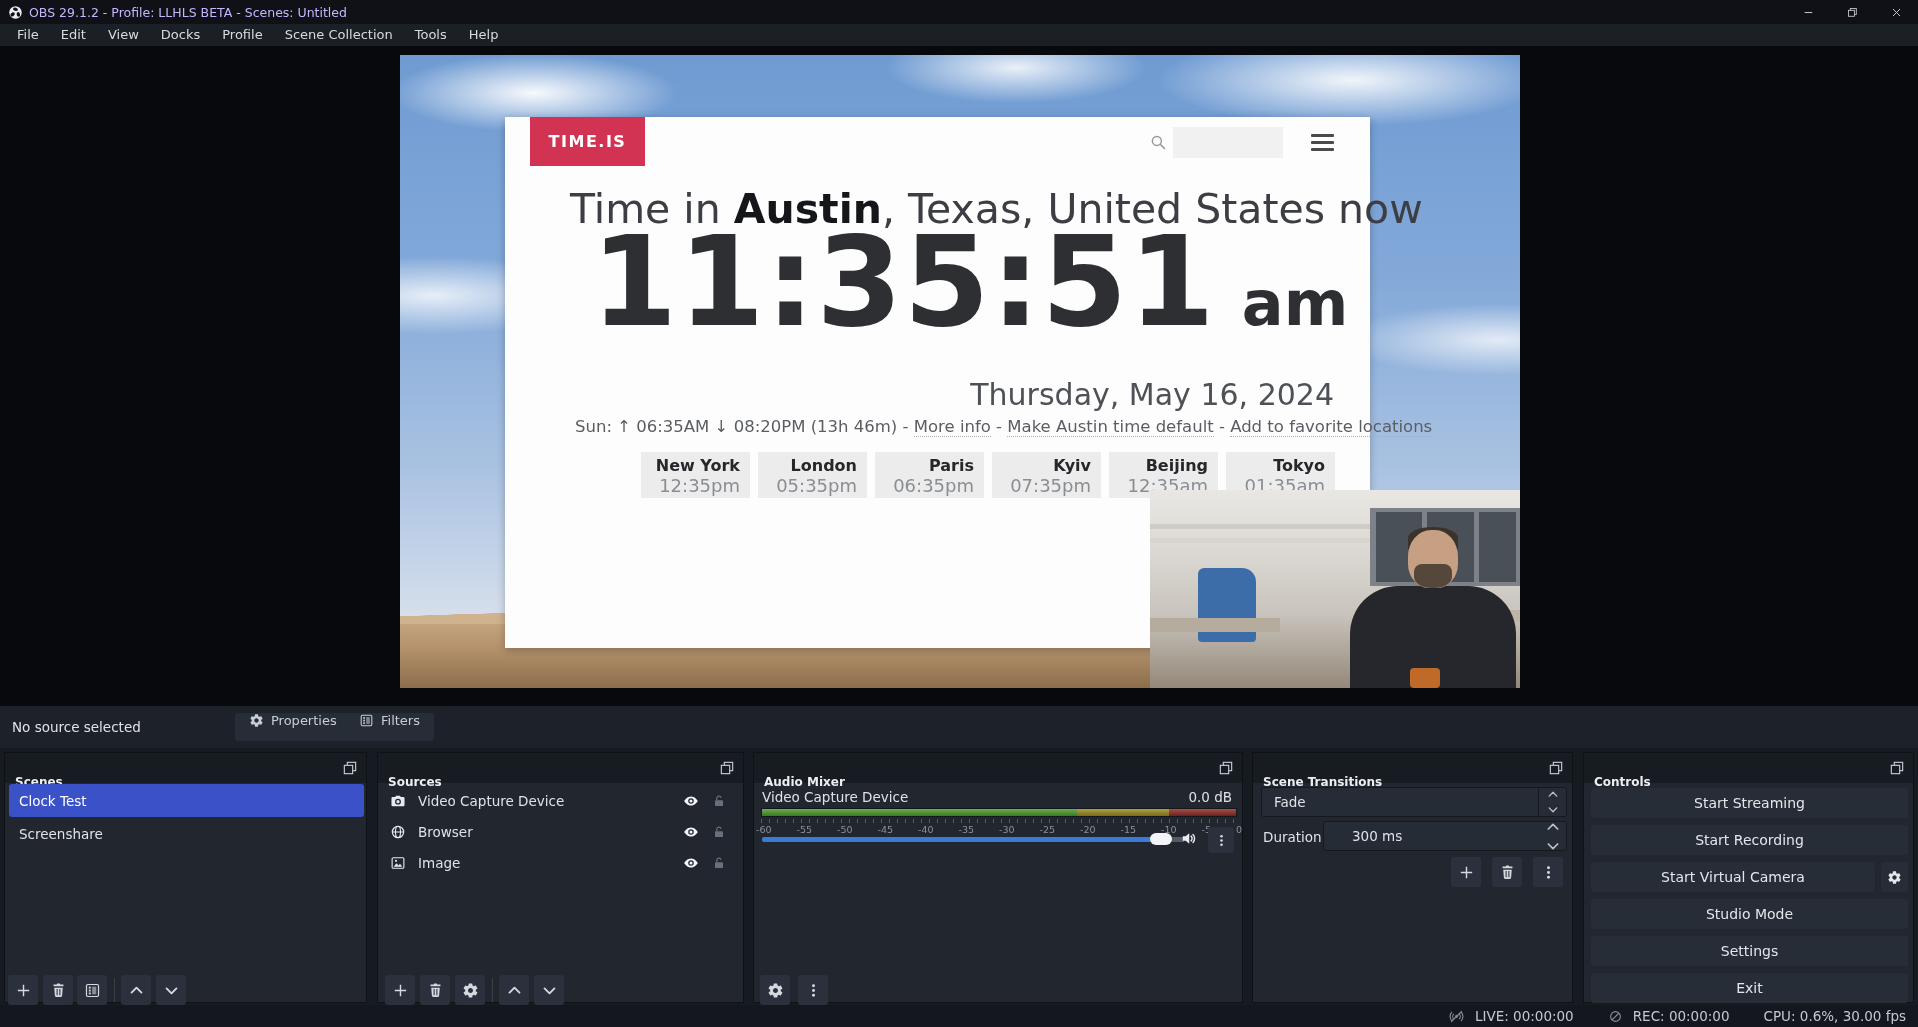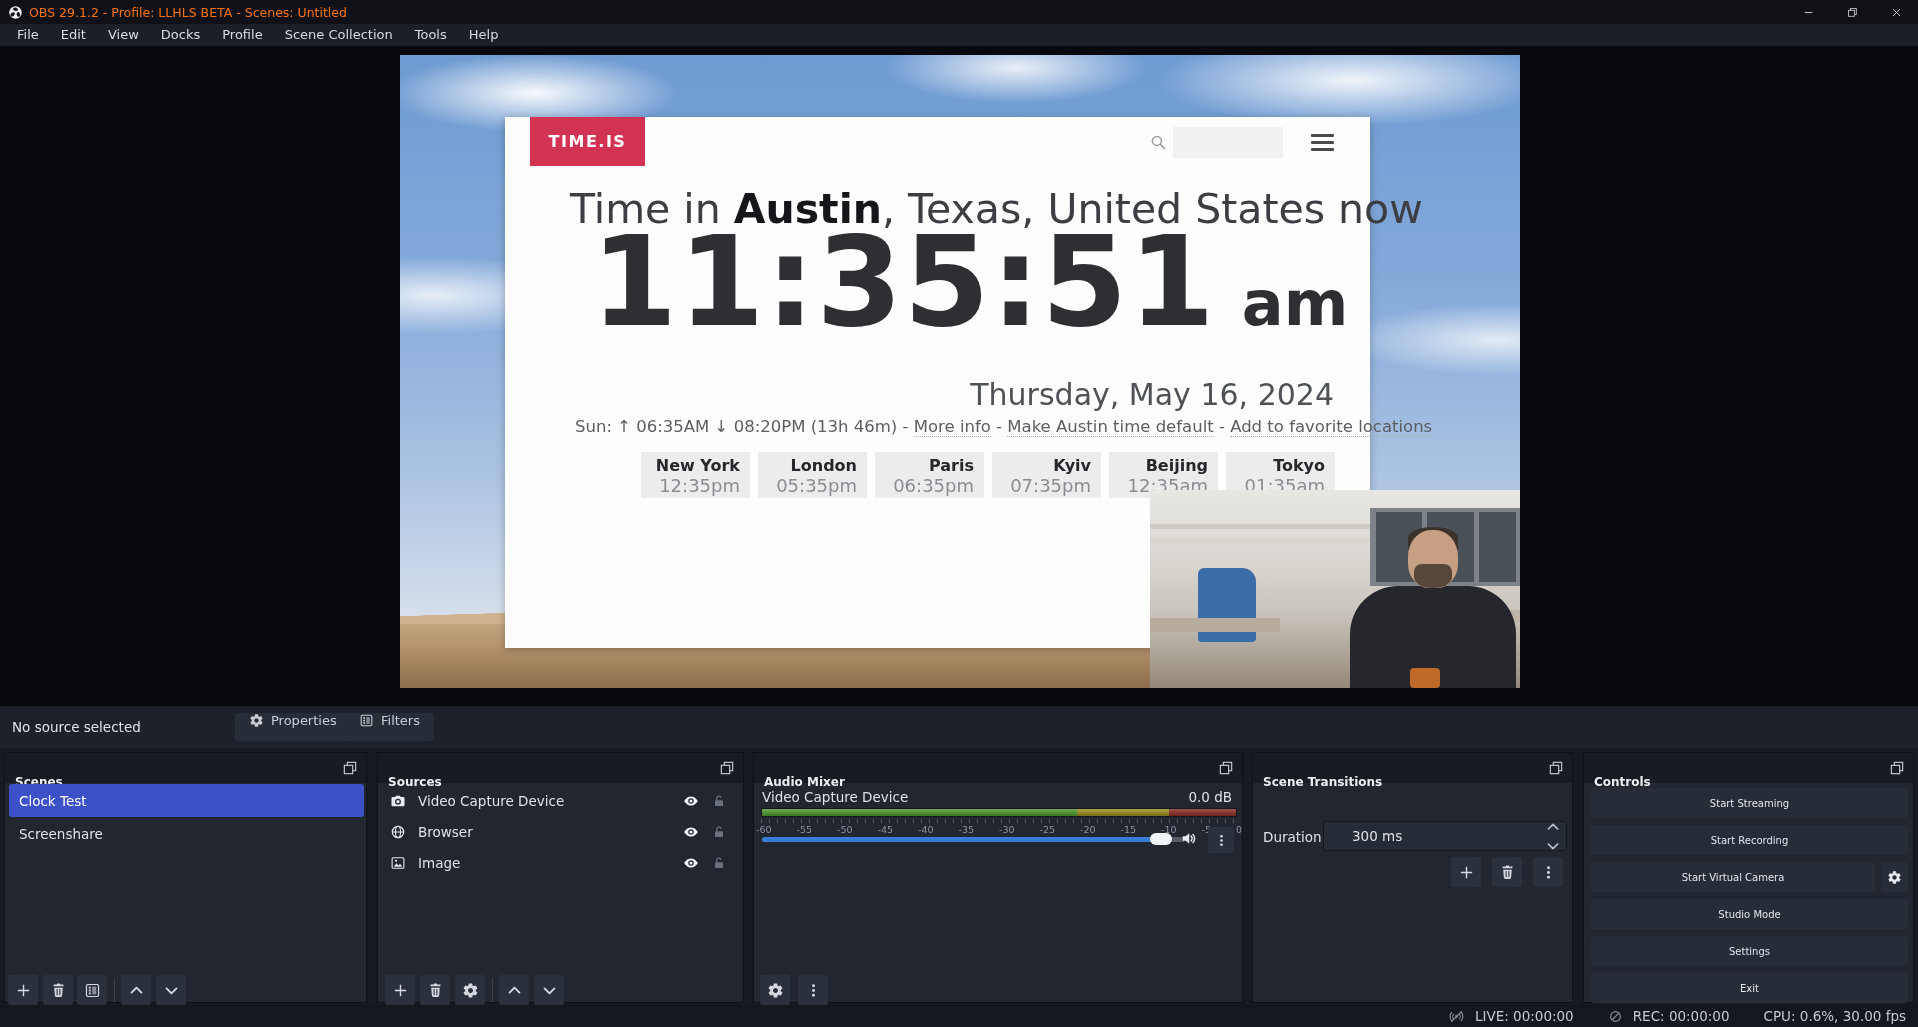--- a/index.html
+++ b/index.html
@@ -5,21 +5,21 @@
   html,body{margin:0;padding:0;background:#07090c;}
   *{box-sizing:border-box;}
   #stage{position:relative;width:1918px;height:1027px;overflow:hidden;
          font-family:"DejaVu Sans","Liberation Sans",sans-serif;color:#dfe2e6;background:#07090c;}
   .abs{position:absolute;}
   .ic{display:inline-block;vertical-align:middle;}
   svg.ic{width:16px;height:16px;}
 
   
   #titlebar{left:0;top:0;width:1918px;height:24px;background:#0f1116;display:flex;align-items:center;}
-  #titlebar .title{font-size:12.5px;color:#f97316;margin-left:6px;}
+  #titlebar .title{font-size:12.5px;color:#c4b5fd;margin-left:6px;}
   #obs-logo{width:15px;height:15px;margin-left:8px;}
   #win-controls{position:absolute;right:0;top:0;height:24px;display:flex;}
   .win-btn{width:44px;height:24px;display:flex;align-items:center;justify-content:center;color:#c9cdd3;}
   .win-btn svg{width:13px;height:13px;}
 
   
   #menubar{left:0;top:24px;width:1918px;height:22px;background:#1b1f26;display:flex;align-items:center;padding-left:6px;}
   .menu-item{font-size:13px;color:#d8dbdf;padding:0 11px;line-height:22px;}
 
   
@@ -141,21 +141,21 @@
   #dur-label{position:absolute;left:10px;top:76px;font-size:13.5px;color:#dfe2e6;}
   #dur-spin{position:absolute;left:70px;top:68px;width:244px;height:30px;background:#262c36;border:1px solid #15181e;
     border-radius:3px;display:flex;align-items:center;font-size:13.5px;color:#dfe2e6;}
   #dur-spin .val{margin-left:28px;flex:1;}
   #dur-spin .spin{width:26px;display:flex;flex-direction:column;align-items:center;gap:3px;color:#b9bfc7;}
   .mini-chev{width:9px;height:9px;}
 
   
   #controls-panel{left:1583px;width:331px;}
   .ctl-btn{position:absolute;left:7px;width:317px;height:30px;background:#272d37;border-radius:3px;
-    display:flex;align-items:center;justify-content:center;font-size:10px;color:#e3e6ea;}
+    display:flex;align-items:center;justify-content:center;font-size:14px;color:#e3e6ea;}
   #ctl-vcam{width:284px;}
   #vcam-gear{position:absolute;left:297px;width:27px;height:30px;background:#272d37;border-radius:3px;
     display:flex;align-items:center;justify-content:center;color:#e3e6ea;}
 
   
   #statusbar{left:0;top:1005px;width:1918px;height:22px;background:#14181e;display:flex;align-items:center;
     justify-content:flex-end;gap:10px;padding-right:12px;font-size:13.5px;color:#c4c9d0;}
   #statusbar .sic{color:#878d96;}
   #statusbar .gap{width:14px;}
 </style>
@@ -535,20 +535,31 @@
       </svg>
     </div>
 
   <div id="trans-panel" class="panel">
     <div class="panel-header">
       <span class="panel-title">Scene Transitions</span>
       <svg class="ic popout">
           <use href="#i-popout"></use>
         </svg>
     </div>
+    <div id="trans-combo">
+      <span class="val">Fade</span>
+      <span class="spin">
+        <svg class="ic mini-chev">
+            <use href="#i-chev-up"></use>
+          </svg>
+        <svg class="ic mini-chev">
+            <use href="#i-chev-down"></use>
+          </svg>
+      </span>
+    </div>
     <span id="dur-label">Duration</span>
     <div id="dur-spin">
       <span class="val">300 ms</span>
       <span class="spin">
         <svg class="ic mini-chev">
             <use href="#i-chev-up"></use>
           </svg>
         <svg class="ic mini-chev">
             <use href="#i-chev-down"></use>
           </svg>

